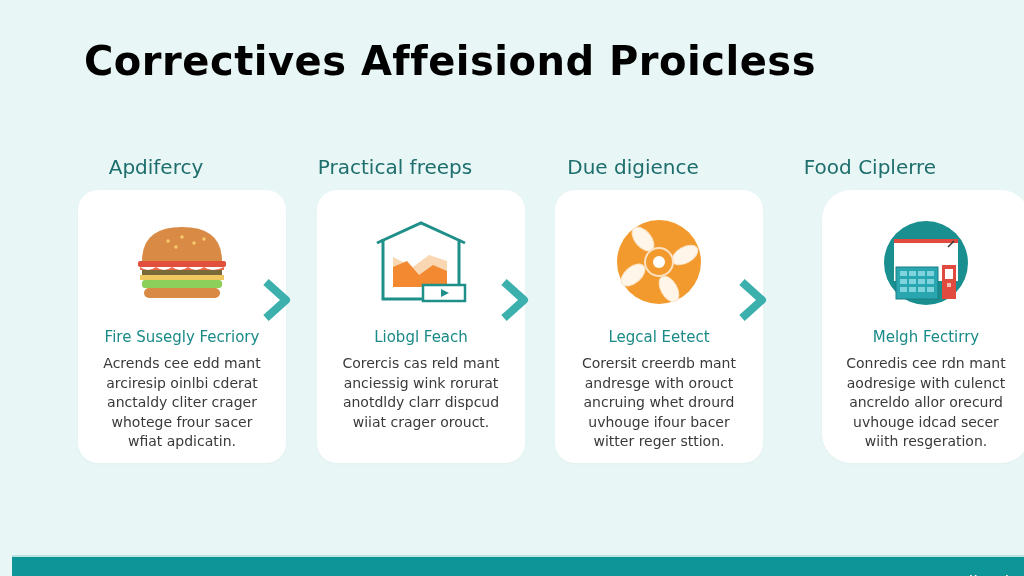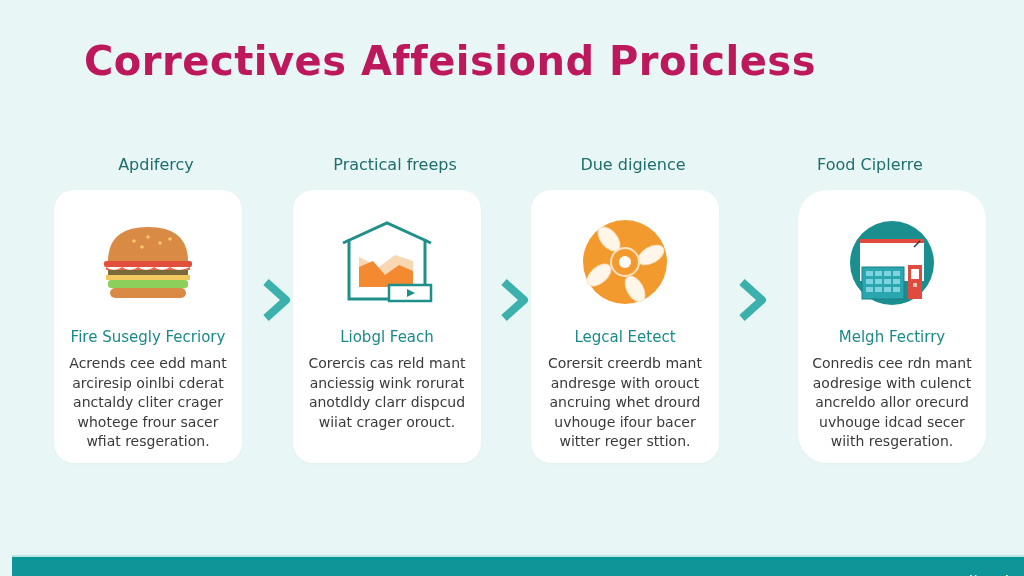--- a/index.html
+++ b/index.html
@@ -7,41 +7,42 @@
   body {
     position: relative;
     background: #e8f6f6;
     font-family: "DejaVu Sans", "Liberation Sans", sans-serif;
   }
   .page-title {
     position: absolute;
     left: 84px; top: 38px;
     font-size: 40px;
     font-weight: bold;
-    color: #be185d;
+    color: #000000;
     letter-spacing: 0.5px;
     white-space: nowrap;
   }
   .step-label {
     position: absolute;
     top: 155px;
     width: 204px;
     text-align: center;
-    font-size: 16px;
+    font-size: 20px;
     color: #1d6e6c;
     white-space: nowrap;
   }
   .card {
     position: absolute;
     top: 190px;
-    width: 188px;
+    width: 208px;
     height: 273px;
     background: #ffffff;
     border-radius: 20px;
     box-shadow: 0 1px 3px rgba(0,0,0,0.03);
+    margin-left: 24px;
   }
   .card .icon-wrap {
     position: absolute;
     left: 50%;
     top: 22px;
     width: 110px;
     height: 100px;
     transform: translateX(-50%);
     display: flex;
     align-items: center;
@@ -114,21 +115,21 @@
       <rect x="10" y="63" width="80" height="8" rx="3" fill="#8ccf5a"></rect>
       <rect x="12" y="71" width="76" height="10" rx="5" fill="#d98a45"></rect>
     </svg>
   </div>
   <div class="card-title">Fire Susegly Fecriory</div>
   <div class="card-body">
     <span>Acrends cee edd mant</span>
     <span>arciresip oinlbi cderat</span>
     <span>anctaldy cliter crager</span>
     <span>whotege frour sacer</span>
-    <span>wfiat resgeration.</span>
+    <span>wfiat apdicatin.</span>
   </div>
 </div>
 
 <div class="arrow" style="left:262px;">
   <svg width="30" height="48" viewBox="0 0 30 48">
       <path d="M4 6 L24 24 L4 42" fill="none" stroke="#3bb0ad" stroke-width="8" stroke-linejoin="round"></path>
     </svg>
 </div>
 
 <div class="card" style="left:293px;">

